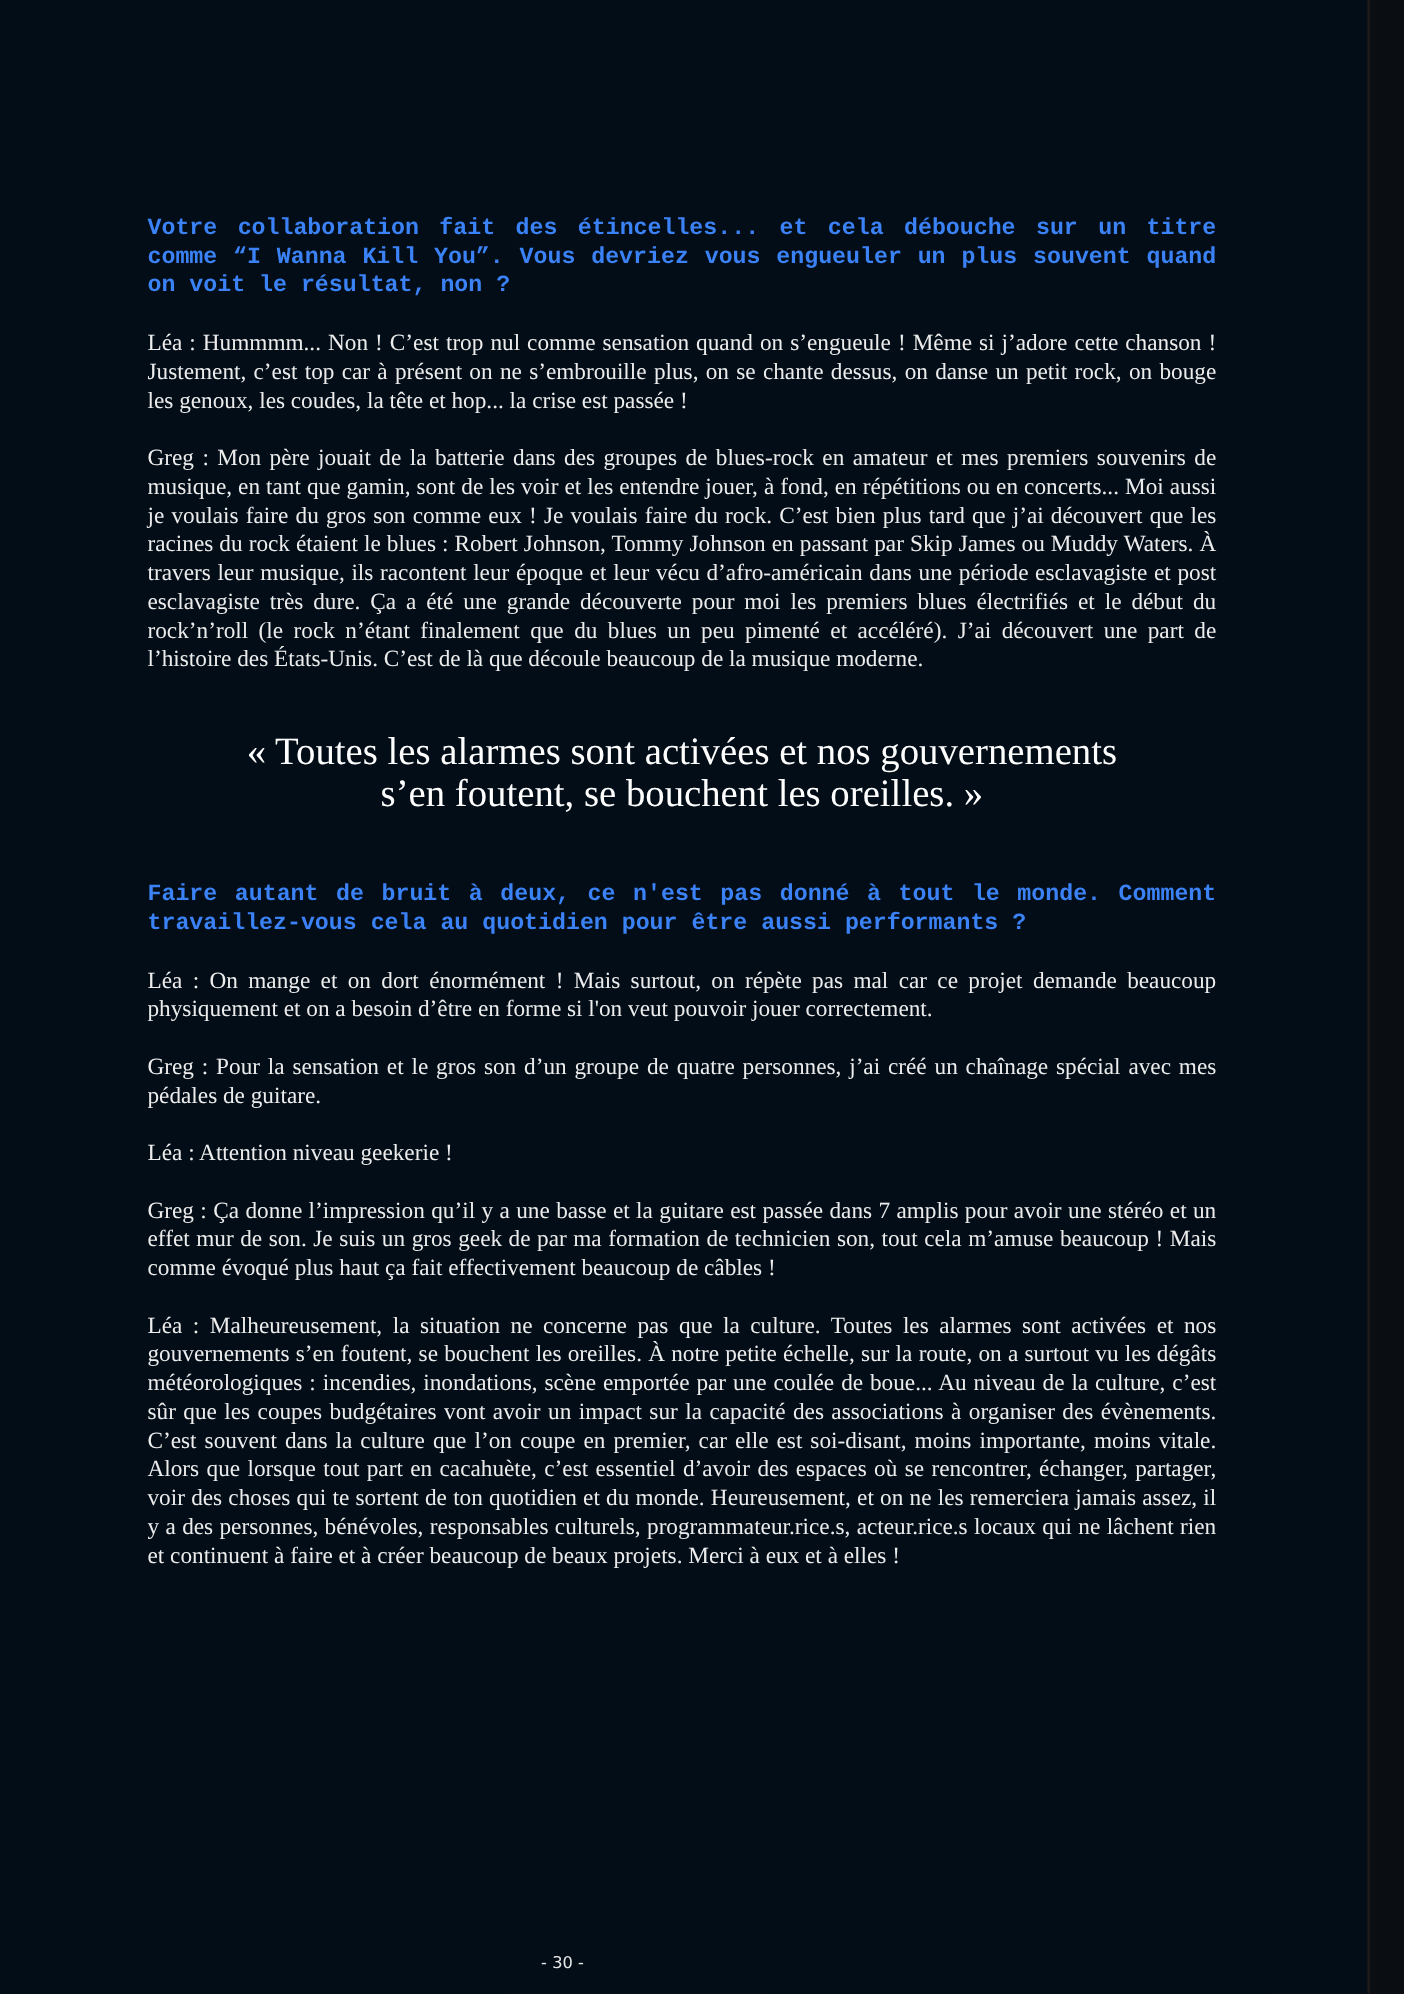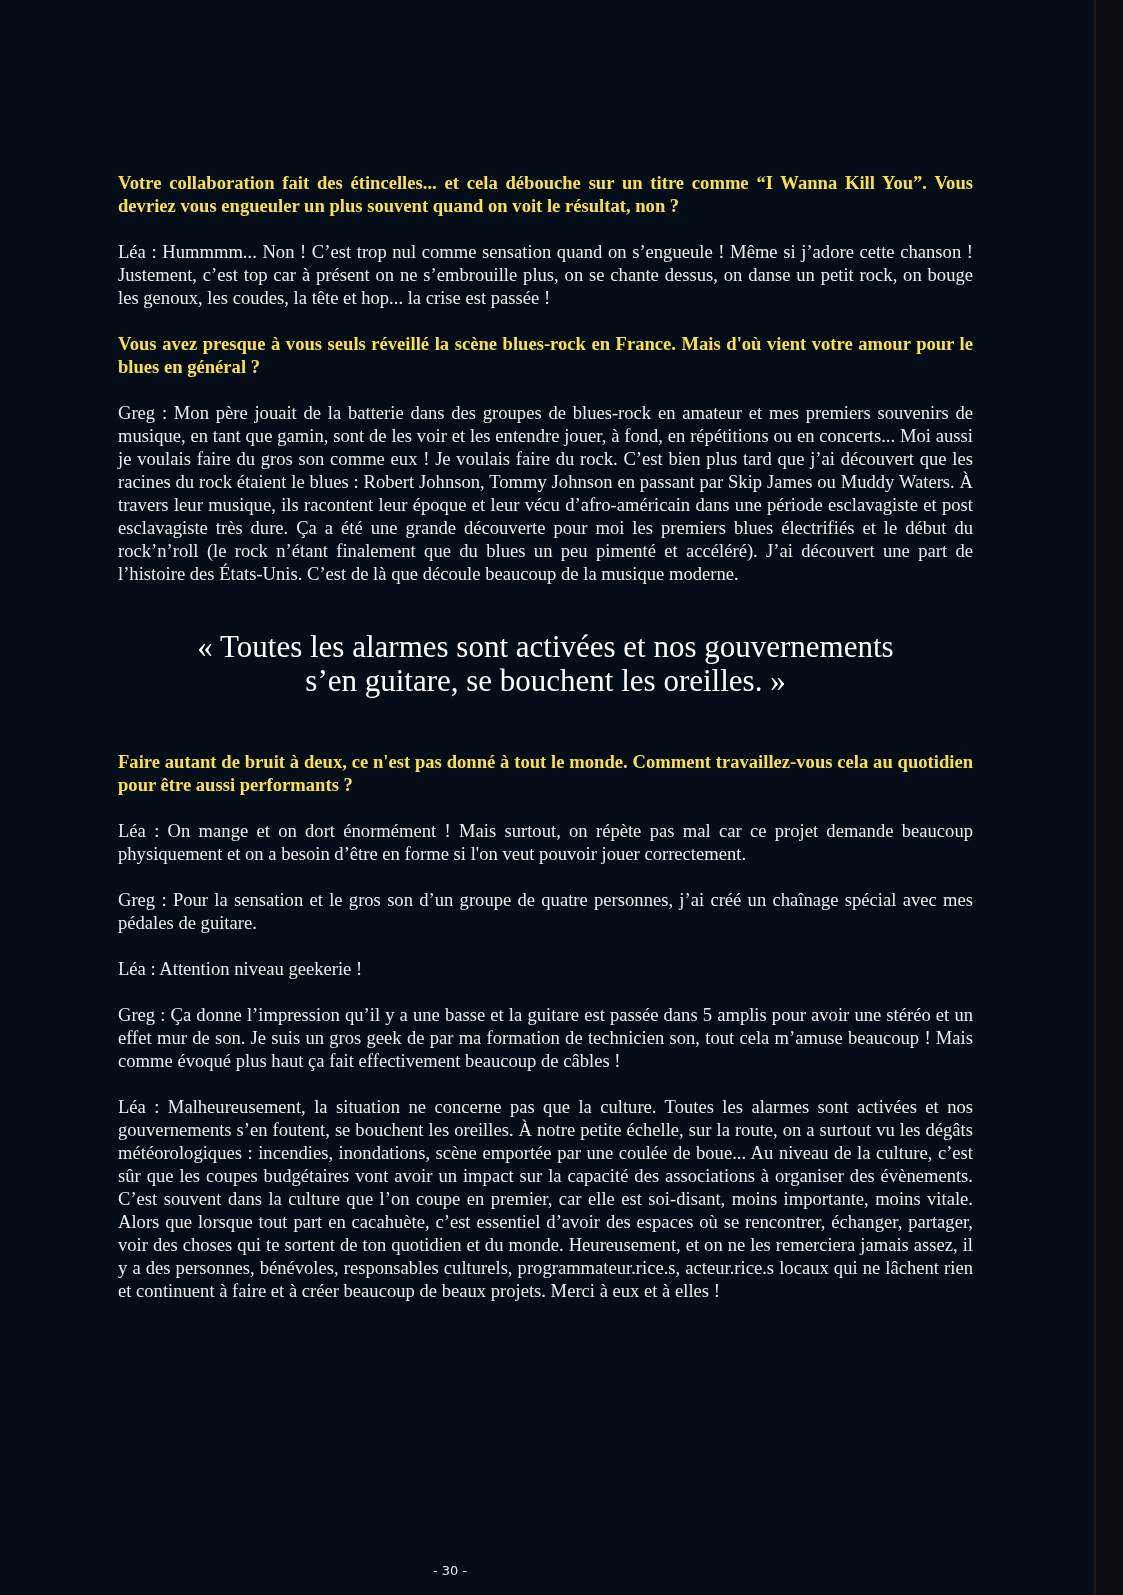--- a/index.html
+++ b/index.html
@@ -40,21 +40,22 @@
       font-size: 18.6px;
       line-height: 23px;
     }
     .p {
       margin: 0 0 23px 0;
       text-align: justify;
       color: #ececec;
     }
     .q {
       font-weight: bold;
-      color: #fde047;
+      color: #3b82f6;
+      font-family: Liberation Mono, monospace;
     }
     .pull-quote {
       margin: 45px 0 52px 0;
       text-align: center;
       font-family: "Liberation Serif", "DejaVu Serif", serif;
       font-size: 31px;
       line-height: 34px;
       color: #ffffff;
     }
     .pq-line { display: block; text-align: center; }
@@ -70,33 +71,32 @@
     }
   </style>
 </head>
 <body>
 
 <div class="page">
   <div class="content">
 
     <p class="p q">Votre collaboration fait des étincelles... et cela débouche sur un titre comme “I Wanna Kill You”. Vous devriez vous engueuler un plus souvent quand on voit le résultat, non ?</p>
     <p class="p">Léa : Hummmm... Non ! C’est trop nul comme sensation quand on s’engueule ! Même si j’adore cette chanson ! Justement, c’est top car à présent on ne s’embrouille plus, on se chante dessus, on danse un petit rock, on bouge les genoux, les coudes, la tête et hop... la crise est passée !</p>
-    <p class="p q">Vous avez presque à vous seuls réveillé la scène blues-rock en France. Mais d'où vient votre amour pour le blues en général ?</p>
     <p class="p">Greg : Mon père jouait de la batterie dans des groupes de blues-rock en amateur et mes premiers souvenirs de musique, en tant que gamin, sont de les voir et les entendre jouer, à fond, en répétitions ou en concerts... Moi aussi je voulais faire du gros son comme eux ! Je voulais faire du rock. C’est bien plus tard que j’ai découvert que les racines du rock étaient le blues : Robert Johnson, Tommy Johnson en passant par Skip James ou Muddy Waters. À travers leur musique, ils racontent leur époque et leur vécu d’afro-américain dans une période esclavagiste et post esclavagiste très dure. Ça a été une grande découverte pour moi les premiers blues électrifiés et le début du rock’n’roll (le rock n’étant finalement que du blues un peu pimenté et accéléré). J’ai découvert une part de l’histoire des États-Unis. C’est de là que découle beaucoup de la musique moderne.</p>
 
     <div class="pull-quote">
       <span class="pq-line">« Toutes les alarmes sont activées et nos gouvernements</span>
-      <span class="pq-line">s’en guitare, se bouchent les oreilles. »</span>
+      <span class="pq-line">s’en foutent, se bouchent les oreilles. »</span>
     </div>
 
     <p class="p q">Faire autant de bruit à deux, ce n'est pas donné à tout le monde. Comment travaillez-vous cela au quotidien pour être aussi performants ?</p>
     <p class="p">Léa : On mange et on dort énormément ! Mais surtout, on répète pas mal car ce projet demande beaucoup physiquement et on a besoin d’être en forme si l'on veut pouvoir jouer correctement.</p>
     <p class="p">Greg : Pour la sensation et le gros son d’un groupe de quatre personnes, j’ai créé un chaînage spécial avec mes pédales de guitare.</p>
     <p class="p">Léa : Attention niveau geekerie !</p>
-    <p class="p">Greg : Ça donne l’impression qu’il y a une basse et la guitare est passée dans 5 amplis pour avoir une stéréo et un effet mur de son. Je suis un gros geek de par ma formation de technicien son, tout cela m’amuse beaucoup ! Mais comme évoqué plus haut ça fait effectivement beaucoup de câbles !</p>
+    <p class="p">Greg : Ça donne l’impression qu’il y a une basse et la guitare est passée dans 7 amplis pour avoir une stéréo et un effet mur de son. Je suis un gros geek de par ma formation de technicien son, tout cela m’amuse beaucoup ! Mais comme évoqué plus haut ça fait effectivement beaucoup de câbles !</p>
     <p class="p">Léa : Malheureusement, la situation ne concerne pas que la culture. Toutes les alarmes sont activées et nos gouvernements s’en foutent, se bouchent les oreilles. À notre petite échelle, sur la route, on a surtout vu les dégâts météorologiques : incendies, inondations, scène emportée par une coulée de boue... Au niveau de la culture, c’est sûr que les coupes budgétaires vont avoir un impact sur la capacité des associations à organiser des évènements. C’est souvent dans la culture que l’on coupe en premier, car elle est soi-disant, moins importante, moins vitale. Alors que lorsque tout part en cacahuète, c’est essentiel d’avoir des espaces où se rencontrer, échanger, partager, voir des choses qui te sortent de ton quotidien et du monde. Heureusement, et on ne les remerciera jamais assez, il y a des personnes, bénévoles, responsables culturels, programmateur.rice.s, acteur.rice.s locaux qui ne lâchent rien et continuent à faire et à créer beaucoup de beaux projets. Merci à eux et à elles !</p>
 
   </div>
 
   <div class="footer">- 30 -</div>
 </div>
 
 <div class="edge"></div>
 
 </body></html>

